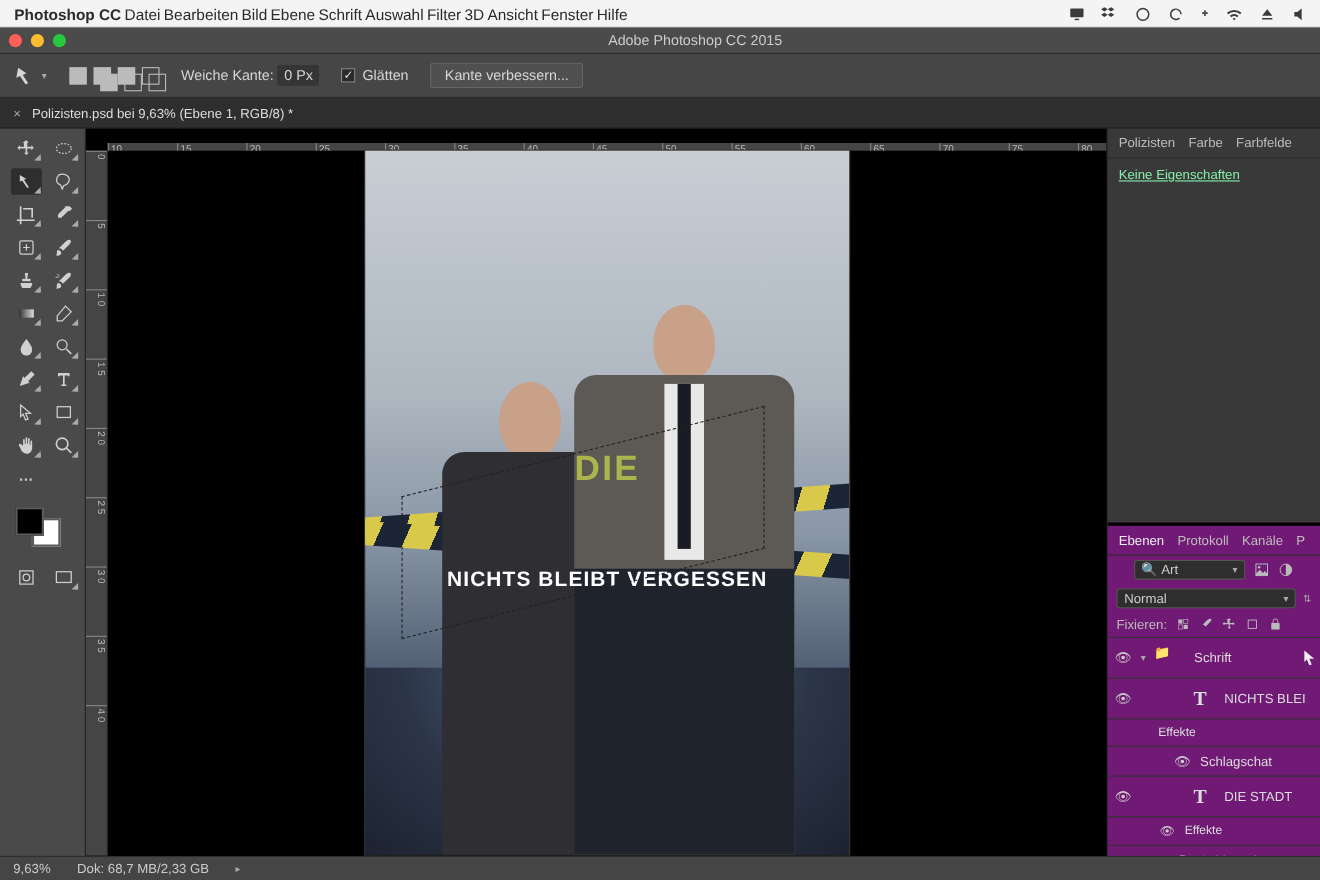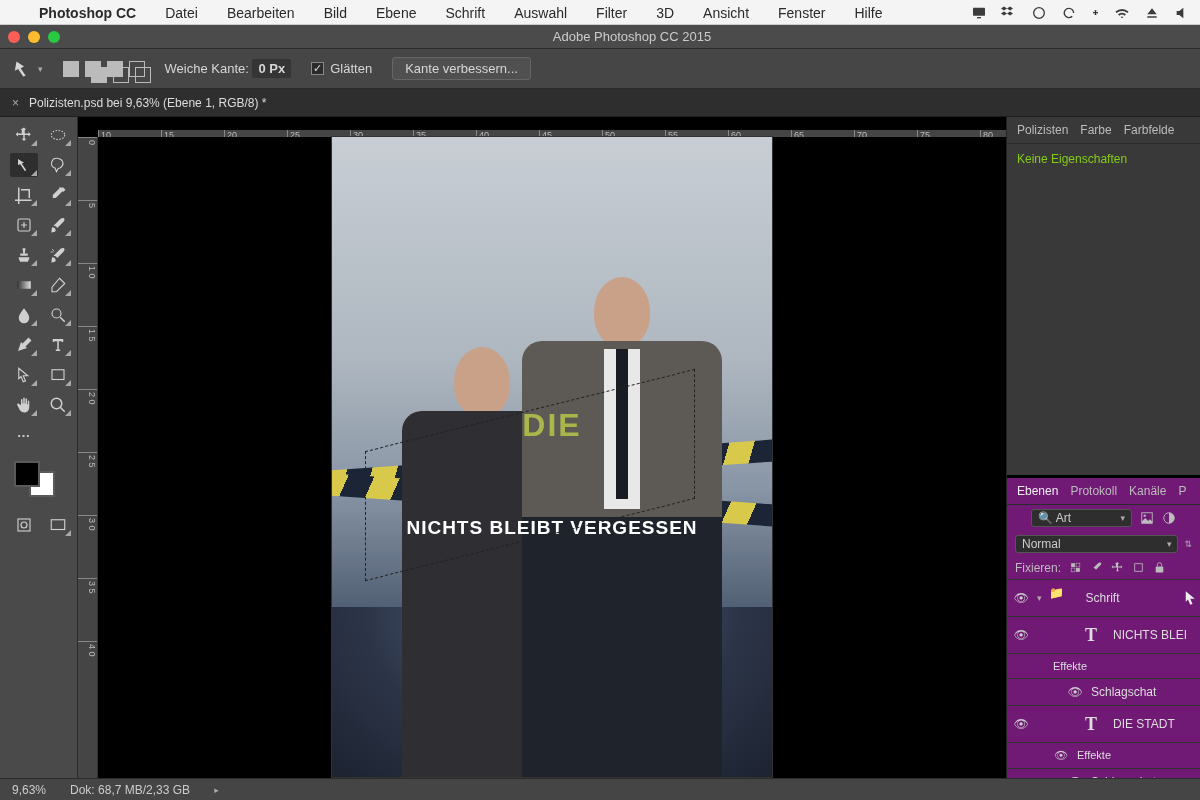--- a/index.html
+++ b/index.html
@@ -8,38 +8,38 @@
     --bg-panel:#424242;
     --bg-panel-dark:#323232;
     --text:#c5c5c5;
     --text-dim:#9a9a9a;
     --mac-bar:#f4f4f4;
     --accent:#aab54b;
   }
   *{box-sizing:border-box;font-family:Helvetica,Arial,sans-serif;}
   body{margin:0;width:1200px;height:800px;overflow:hidden;background:var(--bg-dark);color:var(--text);font-size:13px;}
   
-  .mac-bar{background:var(--mac-bar);height:25px;display:flex;align-items:center;padding:0 10px;color:#2a2a2a;font-size:14px;gap:29px;box-shadow:inset 0 -1px 0 #ccc;}
+  .mac-bar{background:var(--mac-bar);height:25px;display:flex;align-items:center;padding:0 10px;color:#2a2a2a;font-size:14px;gap:3px;box-shadow:inset 0 -1px 0 #ccc;}
   .mac-bar .apple{font-size:16px;}
   .mac-bar .bold{font-weight:700;}
   .mac-bar .right{margin-left:auto;display:flex;gap:14px;align-items:center;}
   .mac-bar .right svg{width:16px;height:16px;fill:#3b3b3b;}
   
   .title-bar{height:24px;background:#4b4b4b;display:flex;align-items:center;padding:0 8px;color:#ccc;font-size:13px;border-bottom:1px solid #2b2b2b;}
   .traffic{display:flex;gap:8px;margin-right:12px;}
   .dot{width:12px;height:12px;border-radius:50%;}
   .dot.r{background:#ff5f57;}.dot.y{background:#febc2e;}.dot.g{background:#28c840;}
   .title-bar .title{margin:0 auto;}
   
   .options-bar{height:40px;background:#464646;display:flex;align-items:center;padding:0 14px;gap:20px;border-bottom:1px solid #2b2b2b;font-size:13px;color:#d6d6d6;}
   .options-bar svg{fill:#d6d6d6;}
   .opt-tool{display:flex;align-items:center;gap:4px;}
   .opt-icon{width:16px;height:16px;background:#bbb;}
   .opt-icon.outline{background:none;border:1.5px solid #bbb;}
-  .opt-field{background:#353535;padding:2px 6px;border-radius:2px;font-weight:bold;}
+  .opt-field{background:#353535;padding:2px 6px;border-radius:2px;}
   .opt-check{display:flex;gap:6px;align-items:center;}
   .checkbox{width:13px;height:13px;background:#2b2b2b;border:1px solid #888;display:flex;align-items:center;justify-content:center;}
   .checkbox.checked::after{content:"✓";font-size:11px;color:#ddd;}
   .opt-btn{background:#505050;border:1px solid #666;border-radius:3px;padding:3px 12px;}
   
   .doc-tab{height:28px;background:#2e2e2e;display:flex;align-items:center;padding:0 12px;font-size:12px;color:#ddd;border-bottom:1px solid #1e1e1e;}
   .doc-tab span.x{margin-right:10px;color:#aaa;}
   
   .main{display:flex;height:calc(800px - 25px - 24px - 40px - 28px - 22px);}
   
@@ -82,21 +82,21 @@
   .poster-txt.die{top:270px;color:var(--accent);font-size:32px;font-weight:600;letter-spacing:2px;}
   .poster-txt.stadt{top:290px;color:var(--accent);font-size:74px;font-weight:700;letter-spacing:2px;}
   .poster-txt.sub{top:380px;color:#fff;font-size:19px;font-weight:600;letter-spacing:1px;}
   
   .selection{position:absolute;border:1.5px dashed #222;top:273px;left:33px;width:330px;height:130px;transform:skewY(-14deg);pointer-events:none;}
   
   .panels{width:194px;background:#393939;border-left:1px solid #242424;display:flex;flex-direction:column;font-size:12px;}
   .panel-tabs{display:flex;gap:12px;padding:6px 10px;color:#bcbcbc;border-bottom:1px solid #2b2b2b;}
   .panel-tabs span{white-space:nowrap;}
   .panel-tabs .active{color:#eee;}
-  .panel-body{padding:8px 10px;color:#84cc16;flex:0 0 auto;}
+  .panel-body{padding:8px 10px;color:#86efac;flex:0 0 auto;text-decoration:underline;}
   .panel-empty{flex:1;}
   .layers-panel{border-top:3px solid #000000;background:#701a75;flex:1;display:flex;flex-direction:column;overflow:hidden;}
   .layers-row{display:flex;align-items:center;padding:4px 24px;gap:8px;}
   .sel-kind{flex:1;background:#2e2e2e;border:1px solid #555;border-radius:3px;padding:1px 6px;color:#ccc;display:flex;align-items:center;justify-content:space-between;}
   .blend-row{display:flex;gap:6px;padding:4px 8px;}
   .lock-row{display:flex;gap:8px;padding:4px 8px;align-items:center;color:#bbb;}
   .lock-row svg{width:13px;height:13px;fill:#bbb;}
   .layer{display:flex;align-items:center;padding:6px 0 6px 6px;gap:8px;border-top:1px solid #323232;}
   .eye{width:16px;text-align:center;color:#ccc;}
   .layer .indent{width:12px;}

